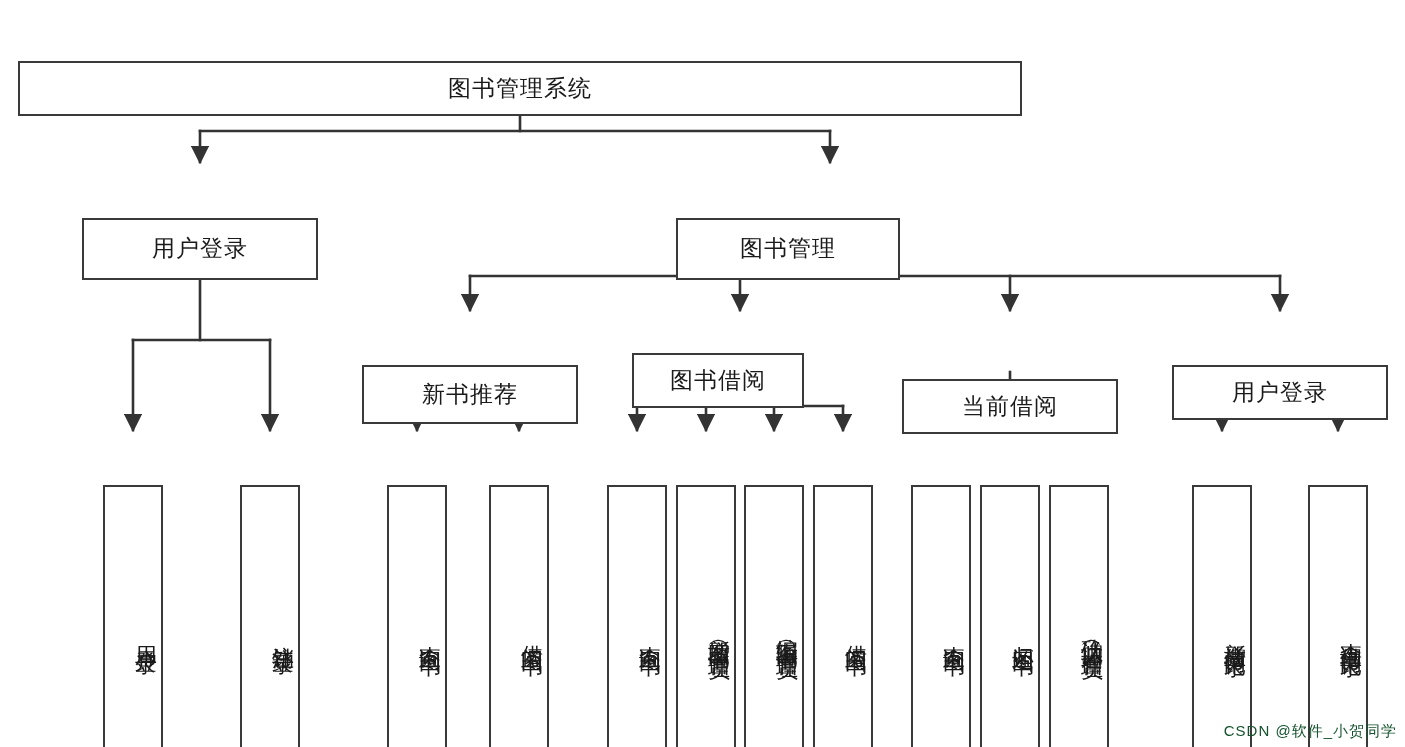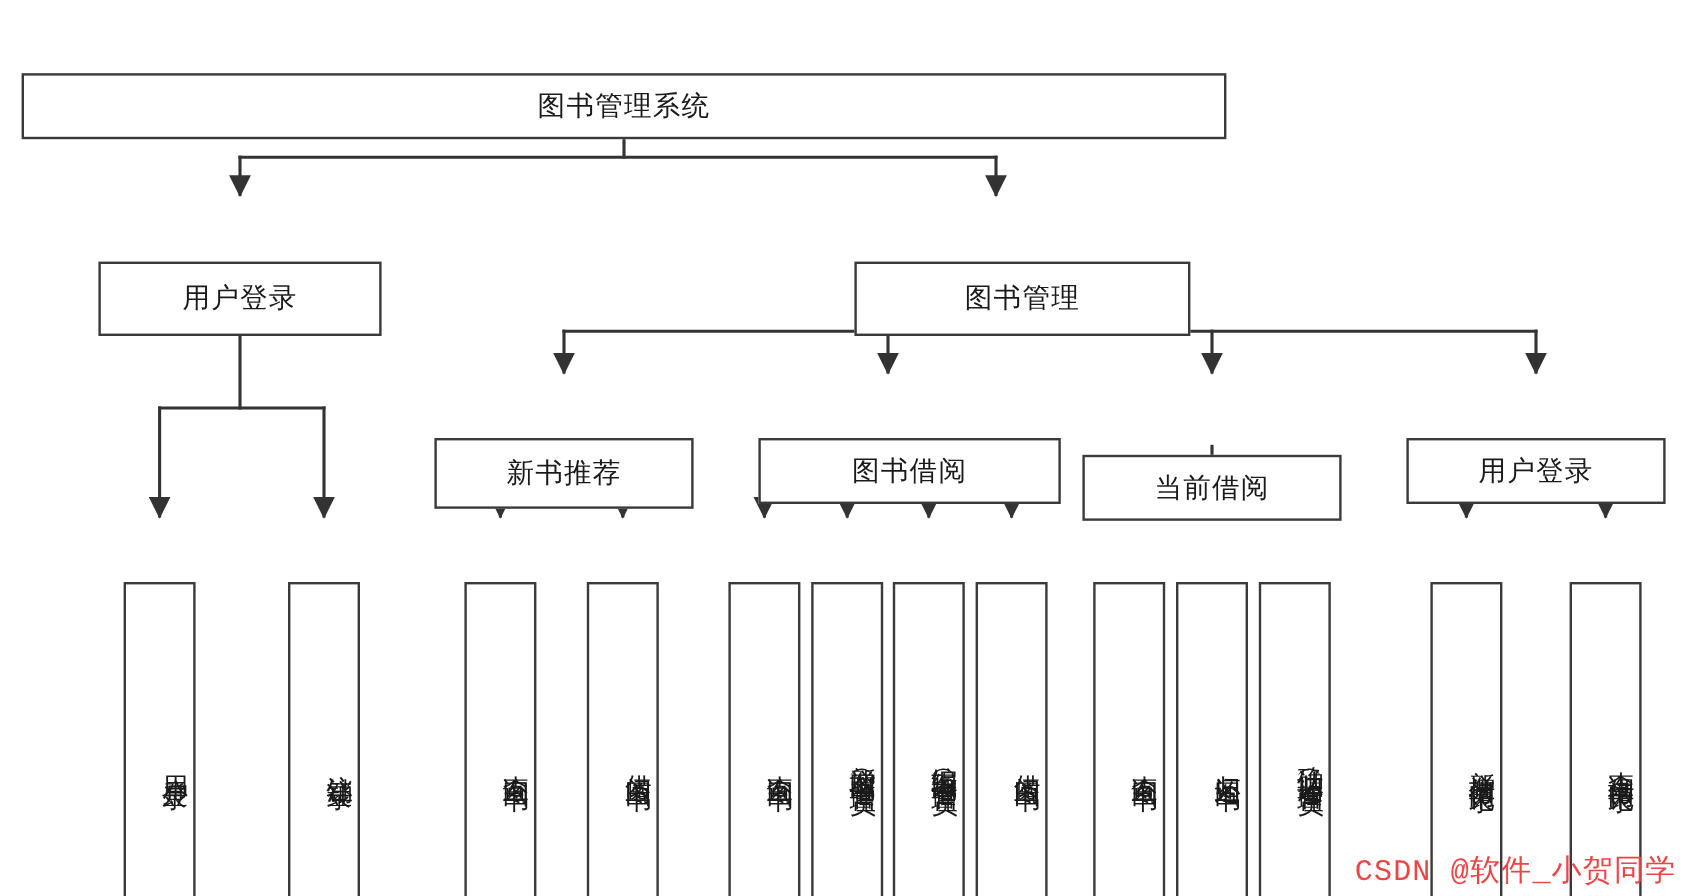--- a/index.html
+++ b/index.html
@@ -55,25 +55,25 @@
   .node.vertical .vlabel {
     writing-mode: vertical-rl;
     text-orientation: upright;
     display: block;
     white-space: nowrap;
   }
   .watermark {
     position: absolute;
     right: 8px;
     bottom: 6px;
-    font-size: 25px;
-    color: #ef4444;
+    font-size: 15px;
+    color: #14532d;
     letter-spacing: 1px;
     white-space: nowrap;
-    font-family: Liberation Mono, monospace;
+    font-family: Liberation Sans, sans-serif;
   }
 </style>
 </head>
 <body>
 
 <div id="canvas">
 
   <svg id="edges" viewBox="0 0 1405 747" width="1405" height="747" xmlns="http://www.w3.org/2000/svg">
     <defs>
       <marker id="arrow" viewBox="0 0 12 12" refX="10.5" refY="6" markerWidth="7" markerHeight="7" orient="auto-start-reverse">
@@ -125,29 +125,29 @@
   </svg>
 
   <div class="node horizontal" style="left:18px; top:13px; width:1004px; height:55px;">
     <span>图书管理系统</span>
   </div>
 
   <div class="node horizontal" style="left:82px; top:170px; width:236px; height:62px;">
     <span>用户登录</span>
   </div>
 
-  <div class="node horizontal" style="left:712px; top:170px; width:280px; height:62px;">
+  <div class="node horizontal" style="left:676px; top:170px; width:224px; height:62px;">
     <span>图书管理</span>
   </div>
 
   <div class="node horizontal" style="left:362px; top:317px; width:216px; height:59px;text-align:center;">
     <span>新书推荐</span>
   </div>
 
-  <div class="node horizontal" style="left:632px; top:317px; width:252px; height:55px;">
+  <div class="node horizontal" style="left:632px; top:305px; width:172px; height:55px;">
     <span>图书借阅</span>
   </div>
 
   <div class="node horizontal" style="left:902px; top:331px; width:216px; height:55px;">
     <span>当前借阅</span>
   </div>
 
   <div class="node horizontal" style="left:1172px; top:317px; width:216px; height:55px;">
     <span>用户登录</span>
   </div>

